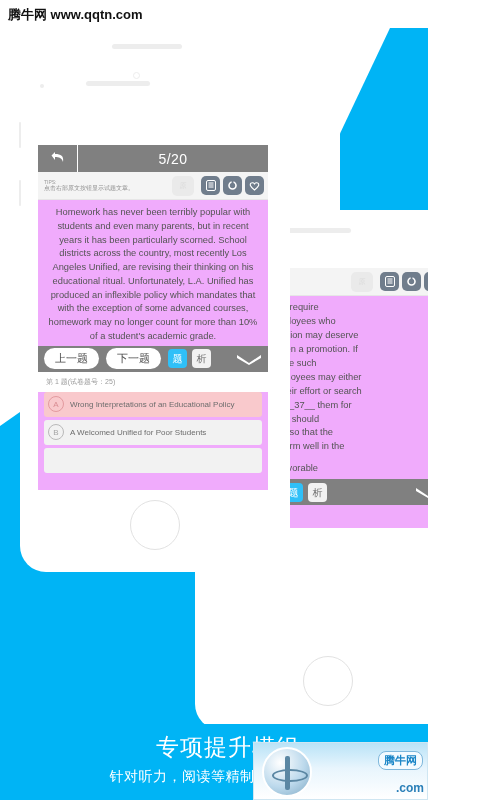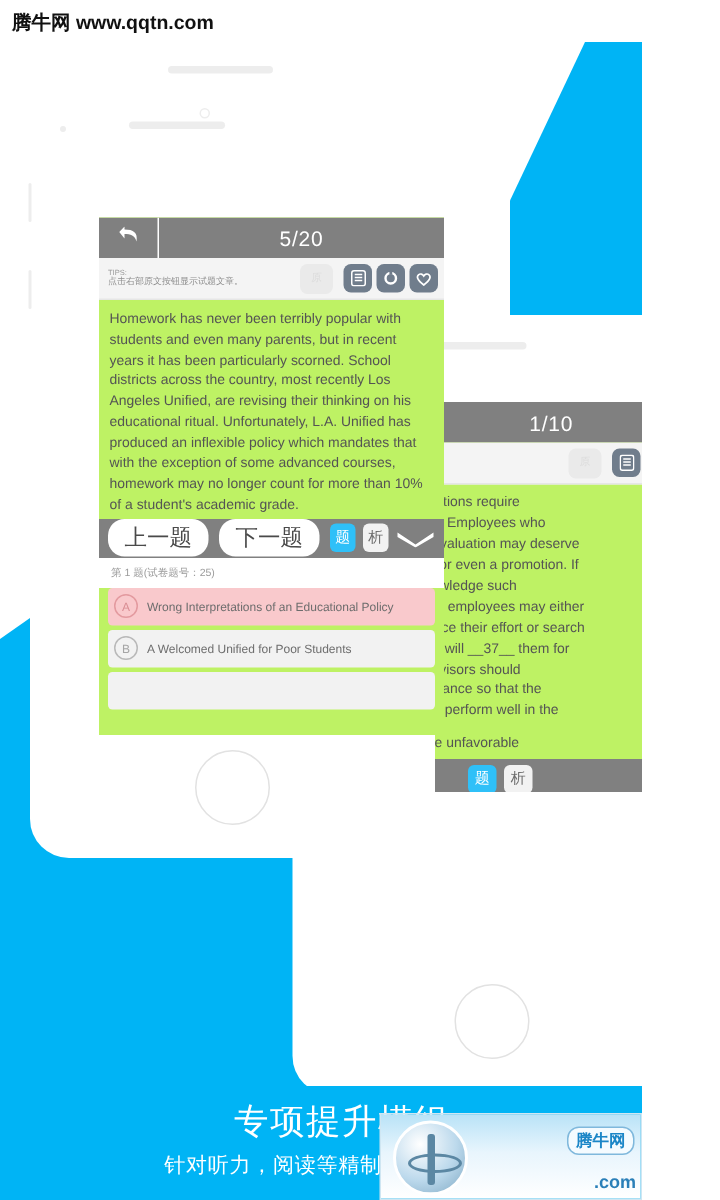--- a/index.html
+++ b/index.html
@@ -82,23 +82,22 @@
     background: #ffffff;
   }
   .side-notch {
     position: absolute; width: 2px; height: 26px;
     background: #ededed; border-radius: 2px;
   }
 
   
   .screen {
     position: absolute;
-    background: #bef264;
+    background: #f0abfc;
     overflow: hidden;
-    margin-left: 28px;
   }
   #screen-front { left: 38px; top: 145px; width: 230px; height: 345px; z-index: 12; }
   #screen-back  { left: 232px; top: 268px; width: 215px; height: 260px; z-index: 7; }
 
   .app-header {
     display: flex; align-items: center;
     background: #808080; height: 27px;
     color: #ffffff;
   }
   .hdr-back {
@@ -128,34 +127,34 @@
   .hdr-icon {
     width: 19px; height: 19px; border-radius: 5px;
     background: #707d8c; margin-left: 3px;
     display: flex; align-items: center; justify-content: center;
   }
   .hdr-icon svg { display: block; }
 
   .passage {
     padding: 6px 7px 2px 7px;
     font-size: 9.3px; line-height: 1.48; color: #545454;
-    text-align: left;
+    text-align: center;
   }
   .passage p { margin-bottom: 0px; }
   .passage p.indent { text-indent: 11px; }
 
   
   .ctrl-bar {
     display: flex; align-items: center;
     background: #808080; height: 26px;
     padding: 0 6px;
   }
   .pill {
     background: #ffffff; border-radius: 11px;
-    font-size: 15px; color: #4a4a4a;
+    font-size: 11px; color: #4a4a4a;
     padding: 3px 11px; margin-right: 7px;
     white-space: nowrap;
   }
   .sq {
     width: 19px; height: 19px; border-radius: 4px;
     font-size: 10px; text-align: center; line-height: 19px;
     margin-right: 5px;
   }
   .sq.active { background: #2fc0f8; color: #fff; }
   .sq.plain  { background: #f2f2f2; color: #6b6b6b; }
@@ -255,23 +254,20 @@
 
   <div class="watermark-top">腾牛网 www.qqtn.com</div>
 
   <div class="phone" id="phone-back">
     <div class="speaker-bar" style="left:86px; top:18px; width:70px;"></div>
     <div class="camera-dot" style="left:62px; top:17px;"></div>
     <div class="home-btn" style="left:108px; bottom:24px;"></div>
   </div>
 
   <div class="screen" id="screen-back">
-    <div class="app-header">
-      <div class="hdr-title">1/10</div>
-    </div>
 
     <div class="tips-bar">
       <div class="tips-text"></div>
       <div class="tips-ghost">原</div>
       <div class="hdr-icon">
         <svg width="10" height="11" viewBox="0 0 10 11">
             <rect x="0.5" y="0.5" width="9" height="10" rx="1.5" fill="none" stroke="#fff" stroke-width="1"></rect>
             <line x1="2.5" y1="3" x2="7.5" y2="3" stroke="#fff" stroke-width="1"></line>
             <line x1="2.5" y1="5" x2="7.5" y2="5" stroke="#fff" stroke-width="1"></line>
             <line x1="2.5" y1="7" x2="7.5" y2="7" stroke="#fff" stroke-width="1"></line>

